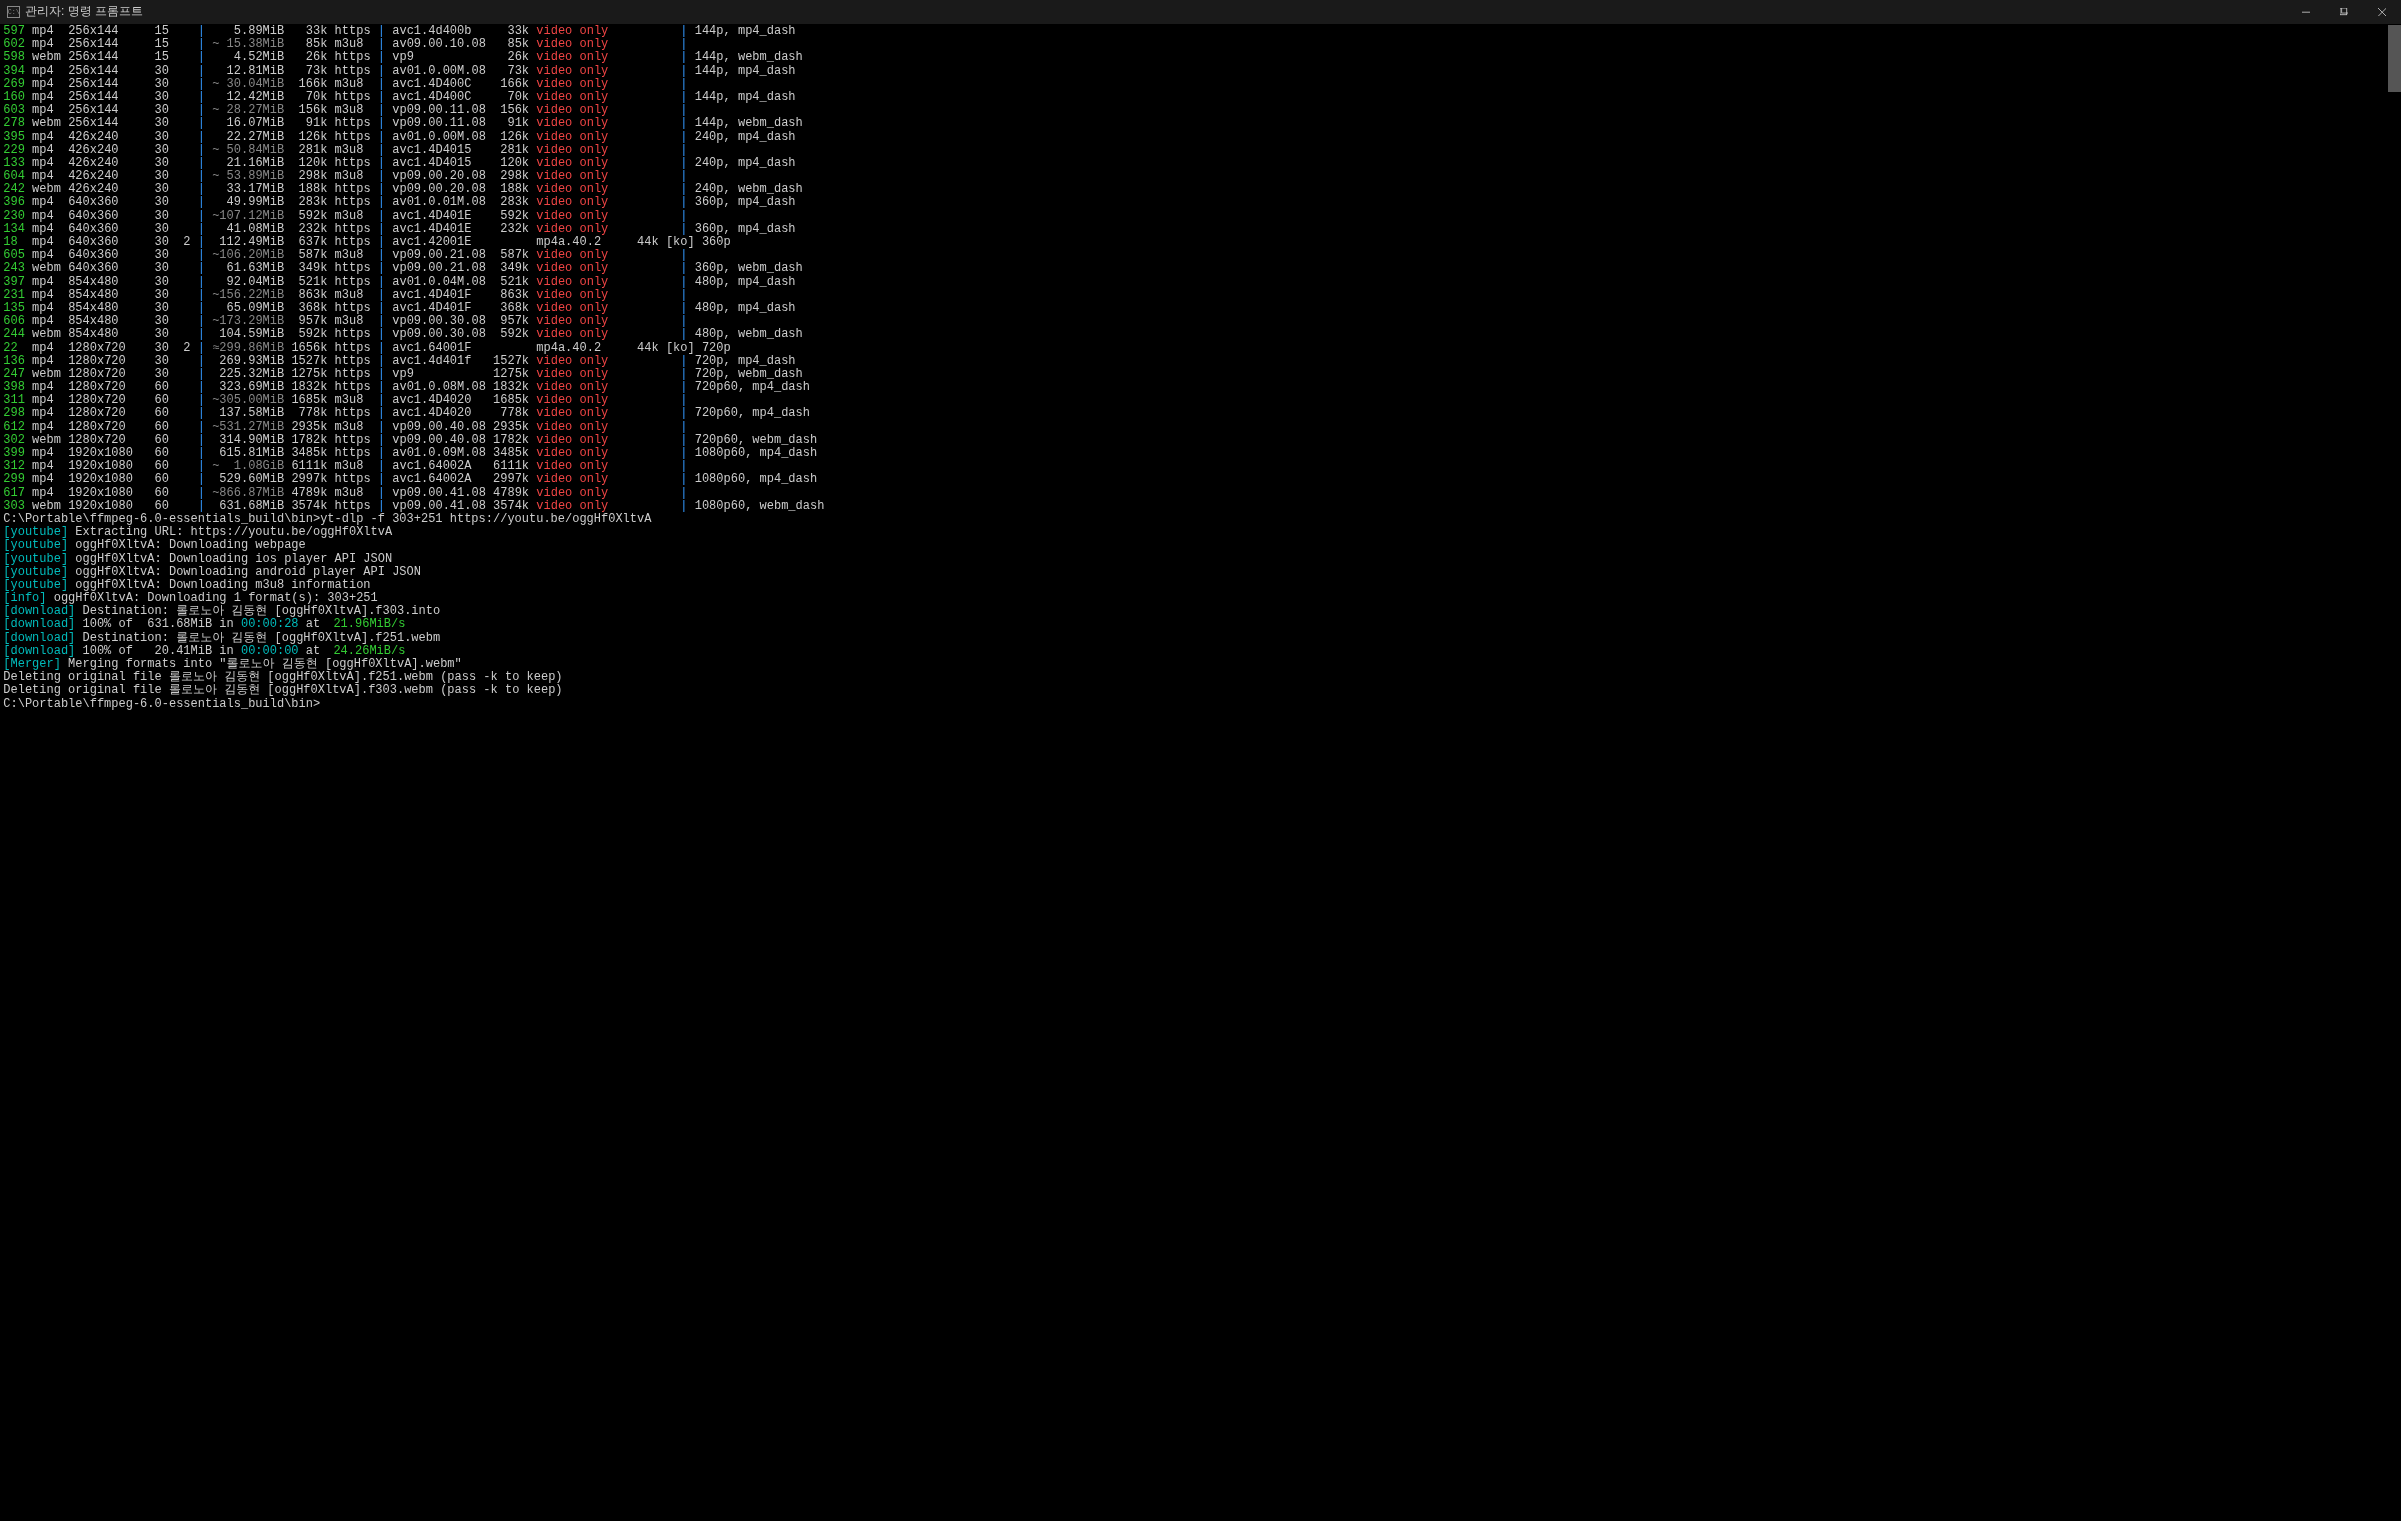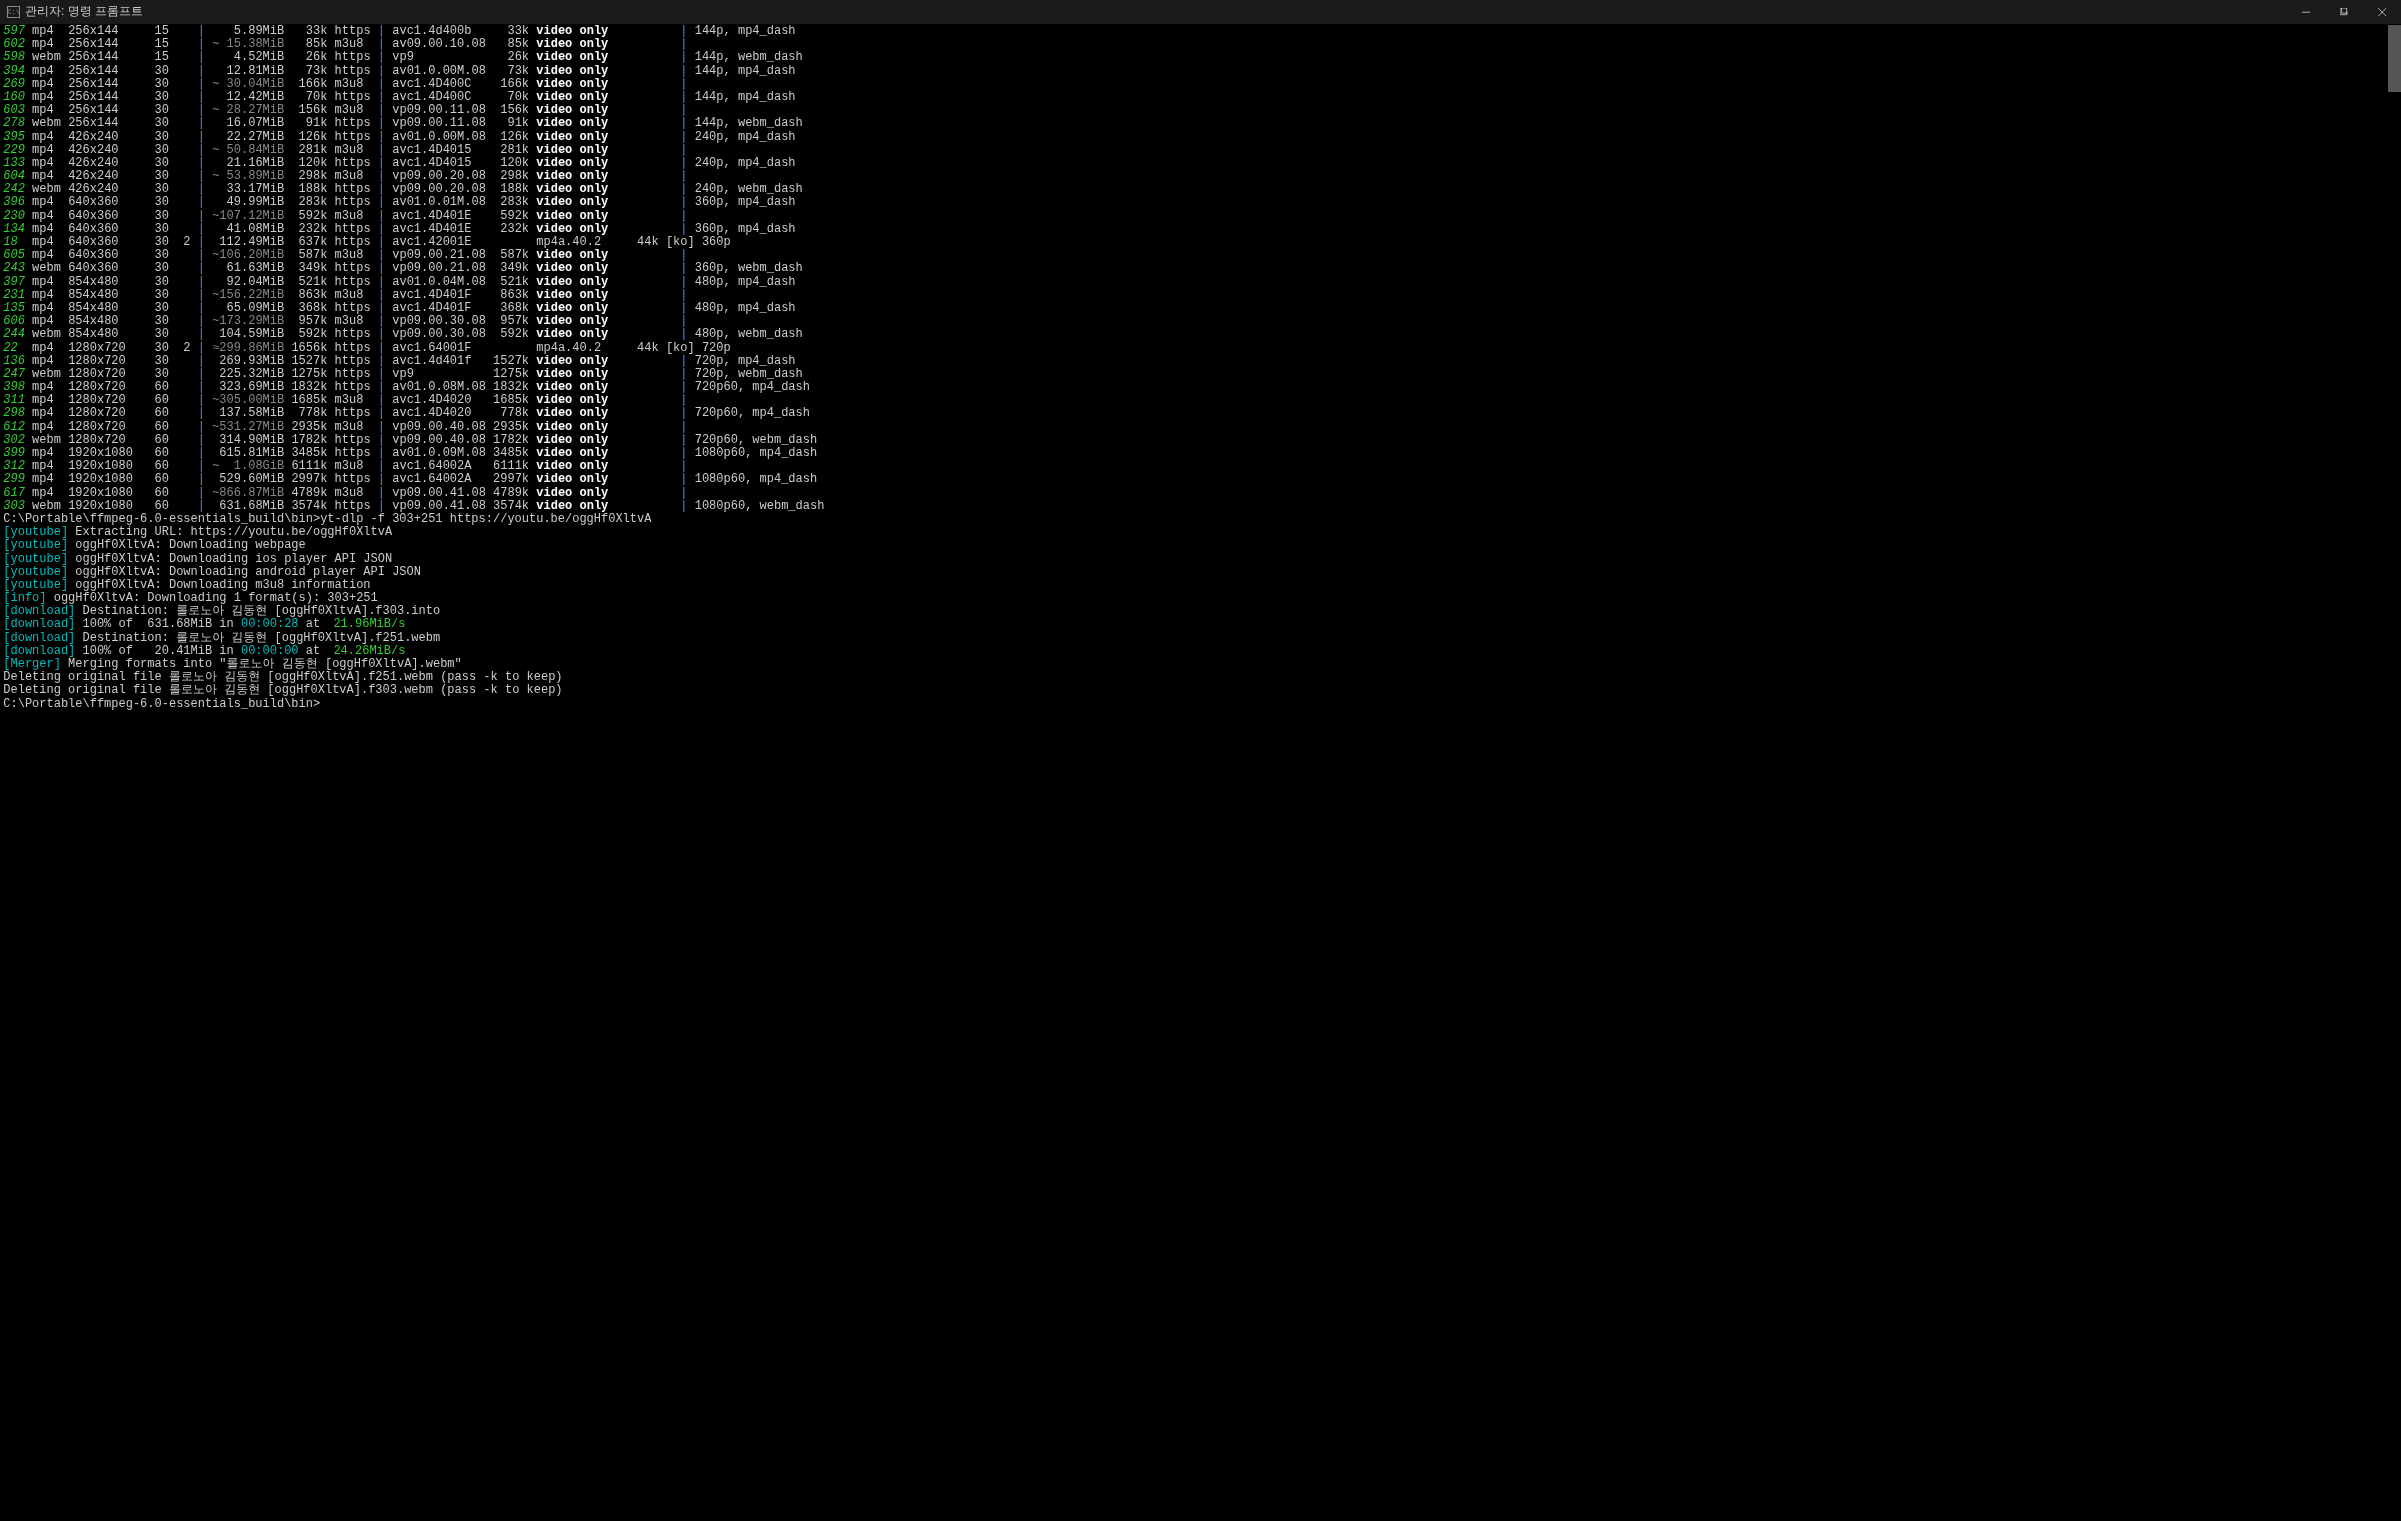--- a/index.html
+++ b/index.html
@@ -47,24 +47,24 @@
   position: relative;
 }
 .scrollbar {
   position: absolute;
   right: 0; top: 0;
   width: 13.4px;
   height: 67px;
   background: #555;
 }
 .row { white-space: pre; letter-spacing: 0; }
-.c-id { color: #33cc33; font-style: italic; }
+.c-id { color: #33cc33; }
 .c-white { color: #ccc; }
 .c-gray { color: #888; }
-.c-dark { color: #ffffff; font-weight: bold; }
+.c-dark { color: #ef4444; }
 .c-cyan { color: #3399ff; }
 .log-line { white-space: pre; color: #ccc; }
 .log-cyan { color: #00bbbb; }
 .log-grn { color: #33cc33; margin-left: 6px; }
 </style>
 </head>
 <body>
 
 <div class="titlebar">
   <div class="titlebar-left">

